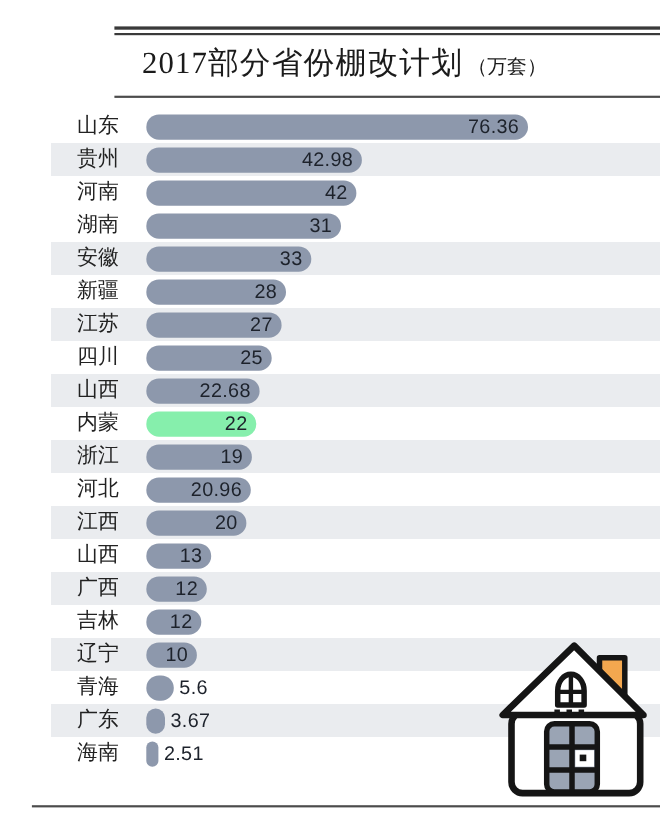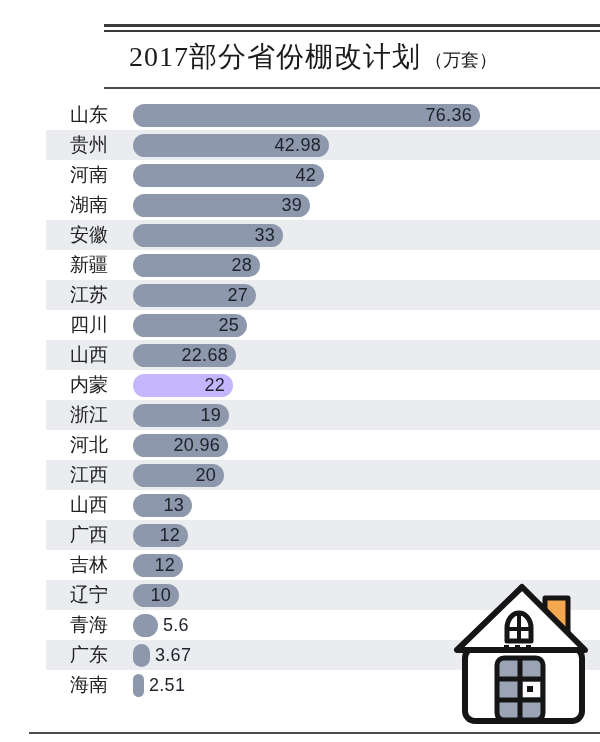--- a/index.html
+++ b/index.html
@@ -86,21 +86,21 @@
         <div class="barwrap">
           <div class="bar" style="width: 191px; background: rgb(141, 152, 172);">
             <span class="val-in">42</span>
           </div>
         </div>
       </div>
       <div class="row">
         <div class="prov">湖南</div>
         <div class="barwrap">
           <div class="bar" style="width: 177px; background: rgb(141, 152, 172);">
-            <span class="val-in">39</span>
+            <span class="val-in">31</span>
           </div>
         </div>
       </div>
       <div class="row striped">
         <div class="prov">安徽</div>
         <div class="barwrap">
           <div class="bar" style="width: 150px; background: rgb(141, 152, 172);">
             <span class="val-in">33</span>
           </div>
         </div>
@@ -133,21 +133,21 @@
         <div class="prov">山西</div>
         <div class="barwrap">
           <div class="bar" style="width: 103px; background: rgb(141, 152, 172);">
             <span class="val-in">22.68</span>
           </div>
         </div>
       </div>
       <div class="row">
         <div class="prov">内蒙</div>
         <div class="barwrap">
-          <div class="bar" style="width: 100px; background: #c4b5fd;">
+          <div class="bar" style="width: 100px; background: #86efac;">
             <span class="val-in">22</span>
           </div>
         </div>
       </div>
       <div class="row striped">
         <div class="prov">浙江</div>
         <div class="barwrap">
           <div class="bar" style="width: 96px; background: rgb(141, 152, 172);">
             <span class="val-in">19</span>
           </div>

